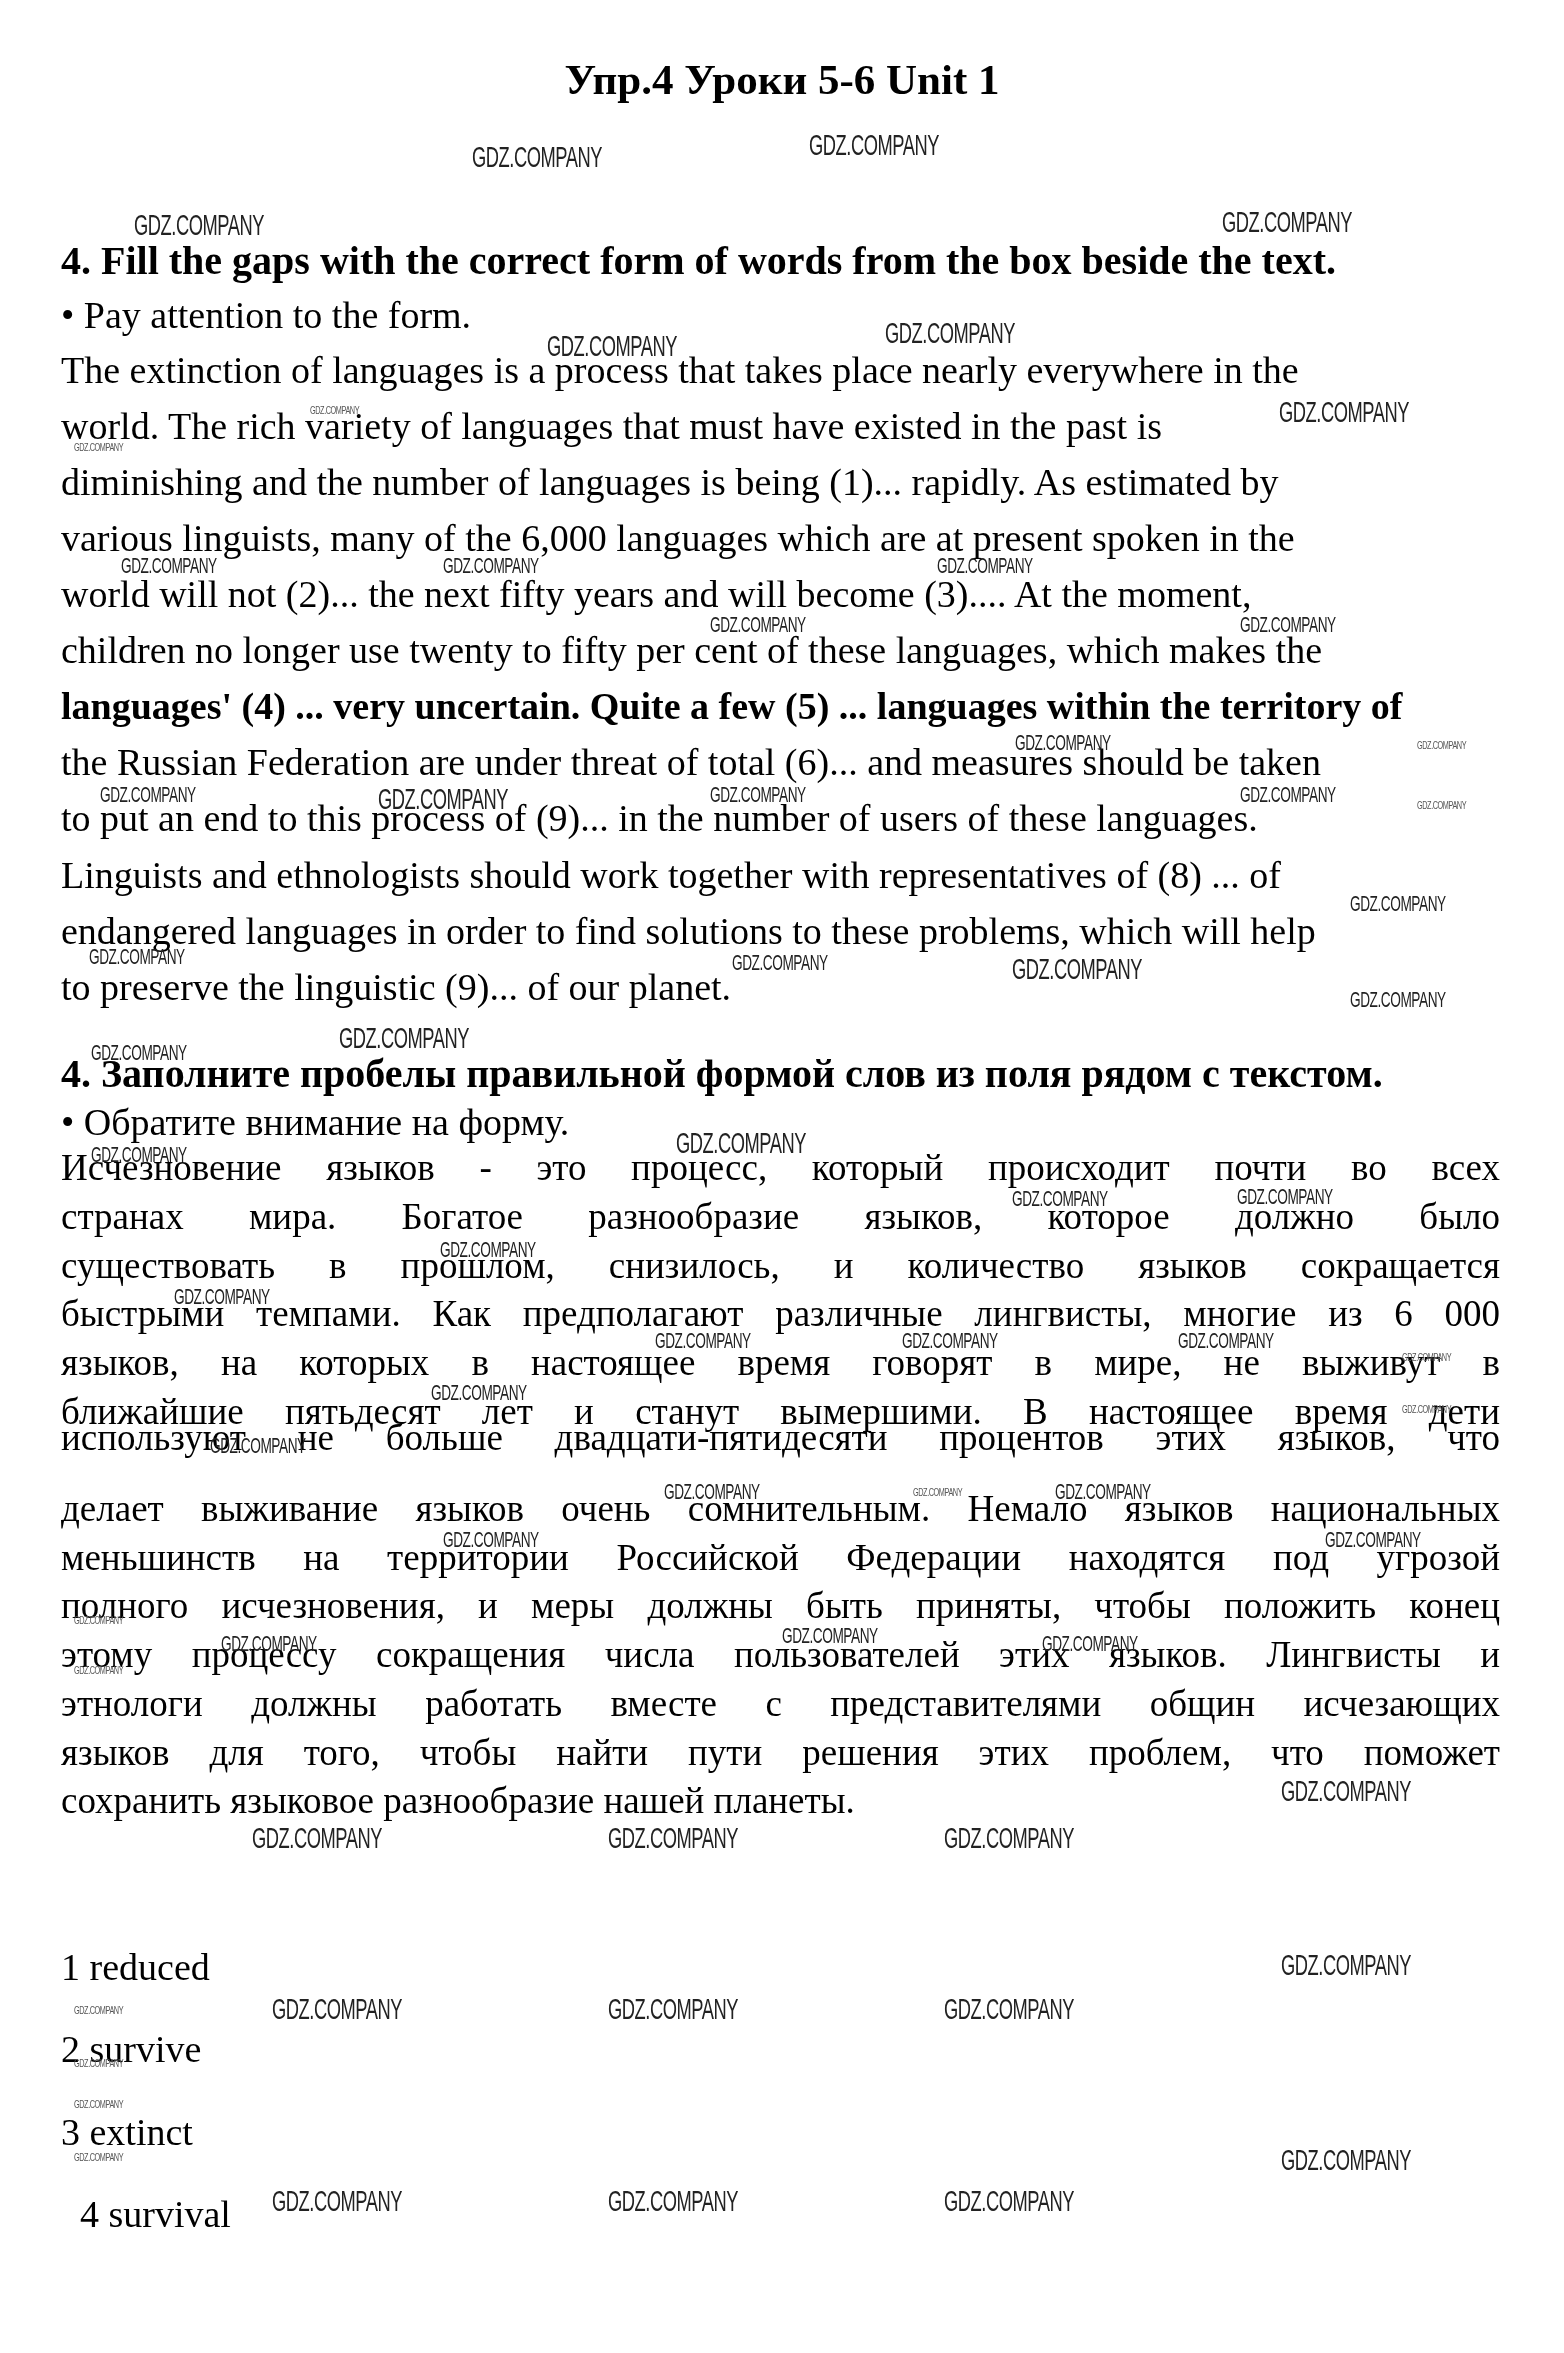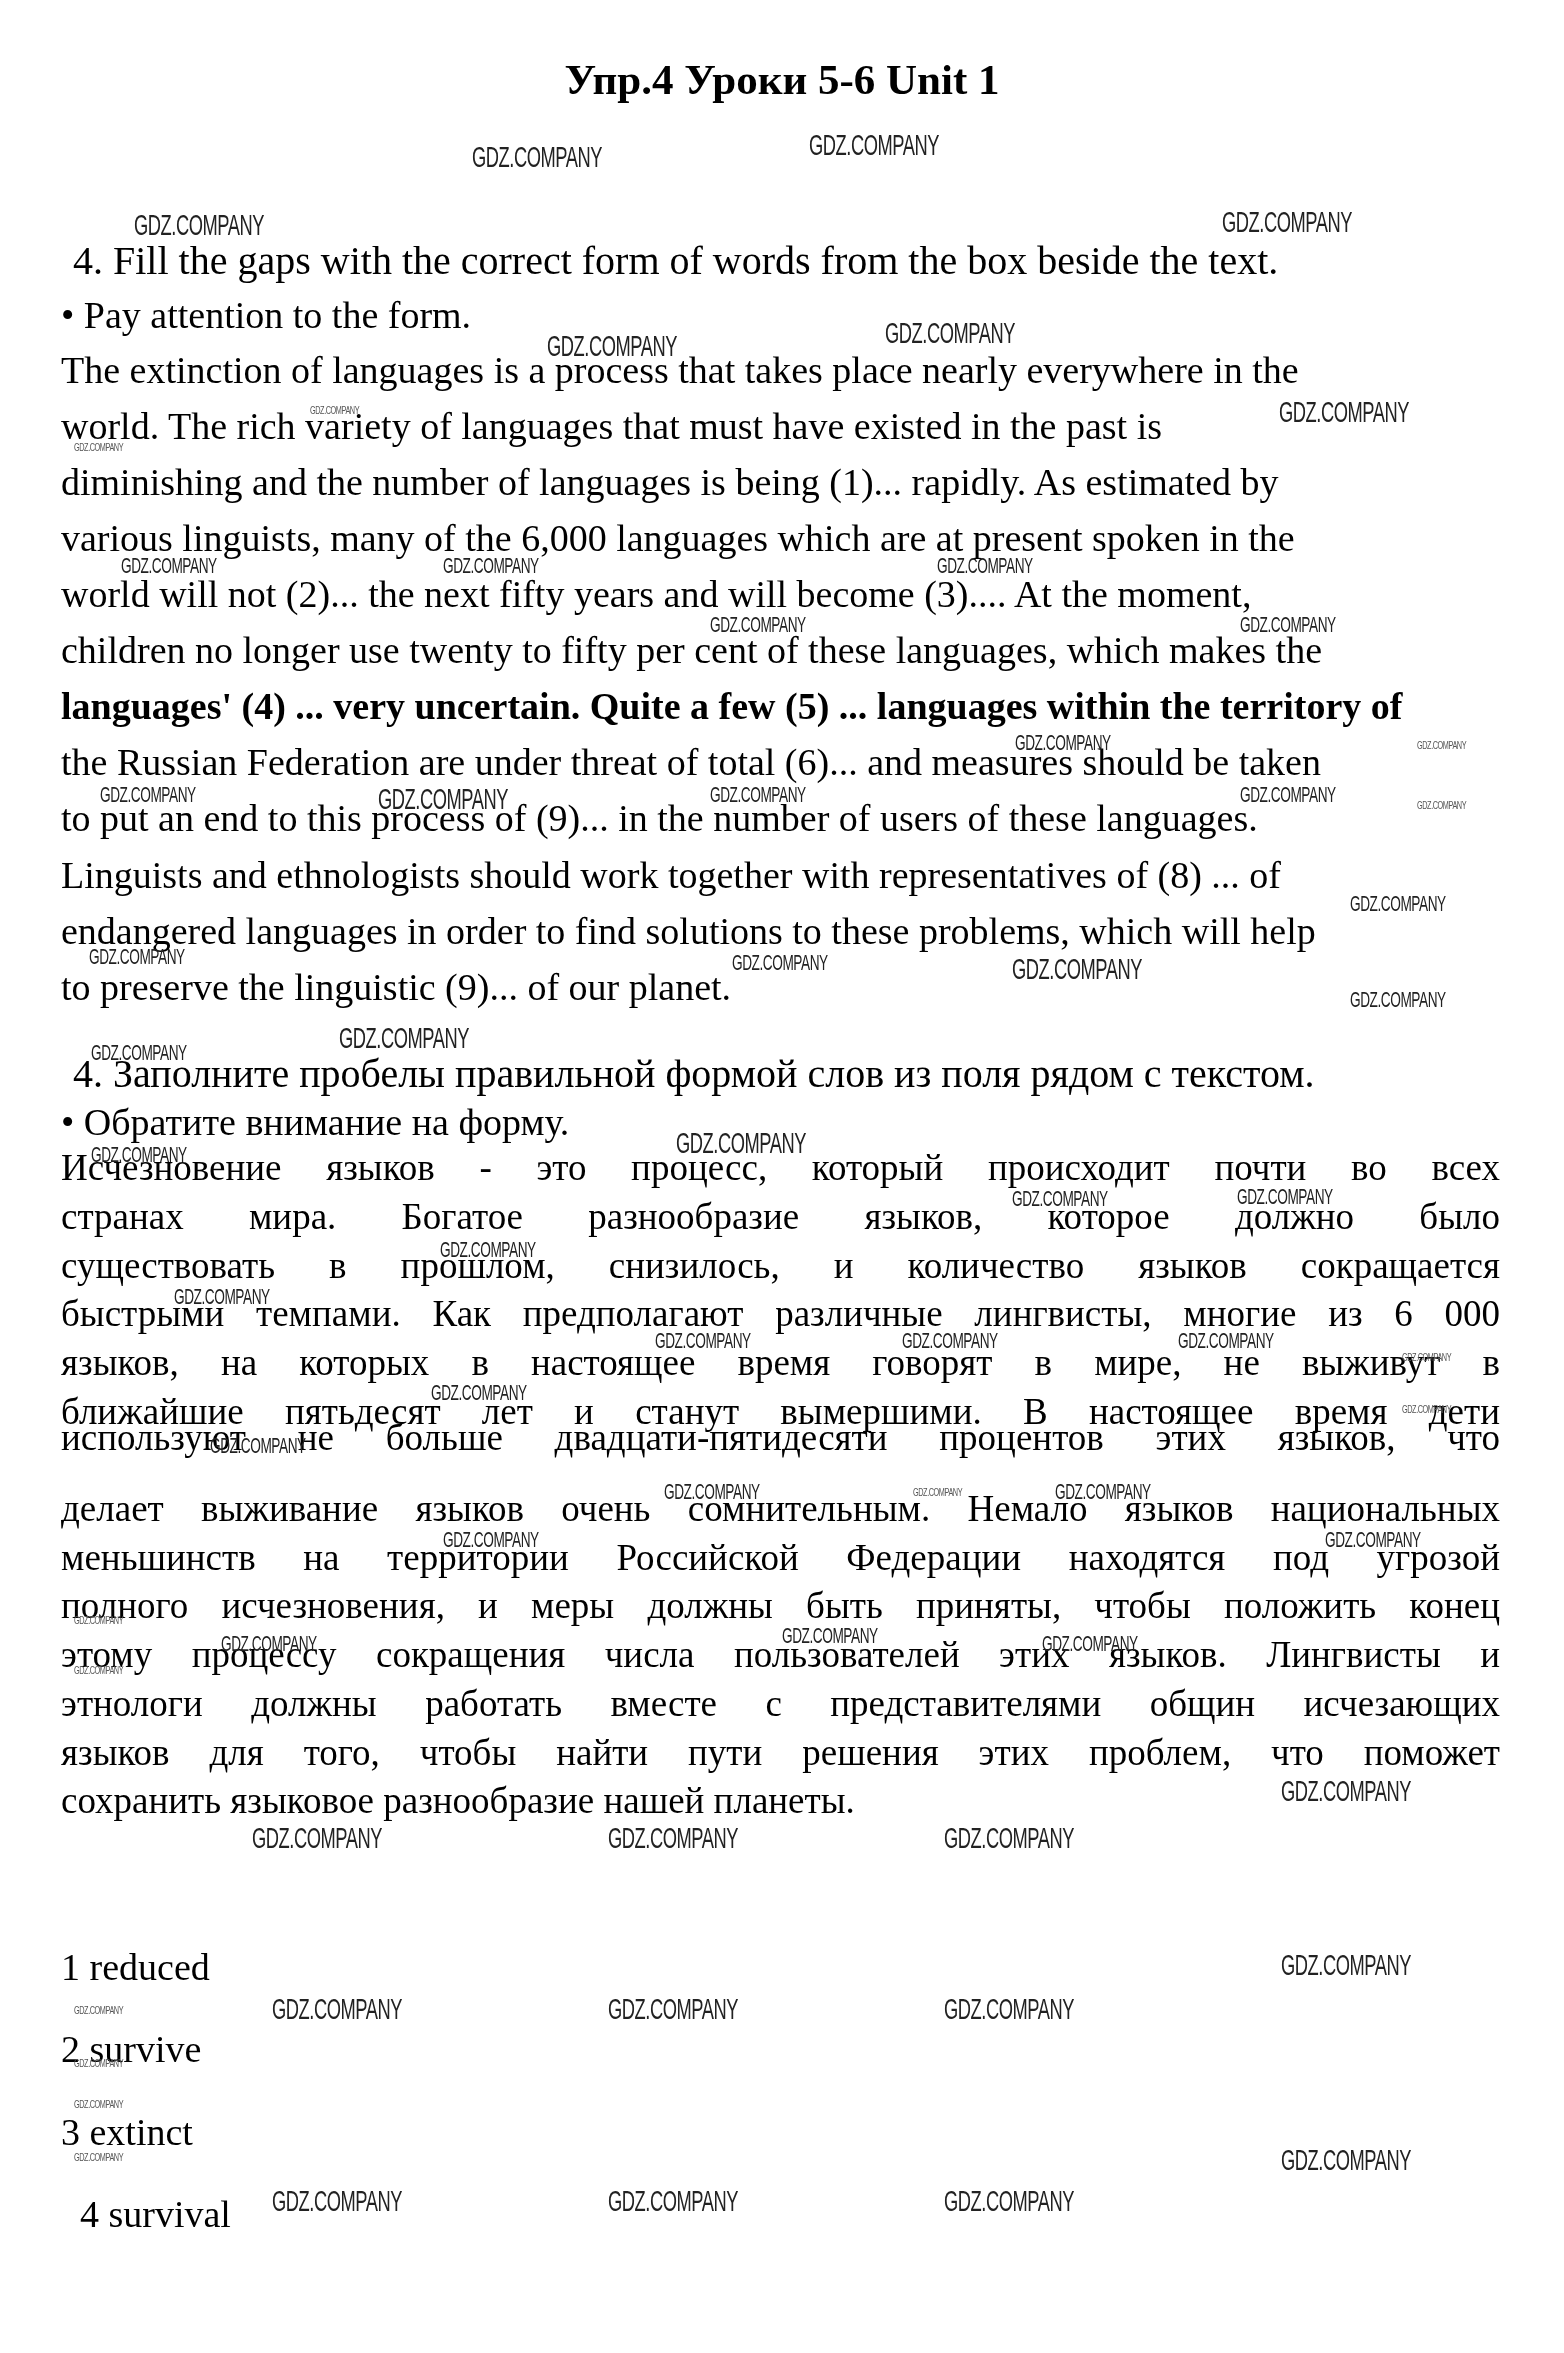--- a/index.html
+++ b/index.html
@@ -1,19 +1,19 @@
 <!DOCTYPE html>
 <html style="font-size:11.8px"><head>
 <meta charset="utf-8">
 <style>
   html, body { margin:0; padding:0; background:#ffffff; }
   body { width:1564px; height:2354px; position:relative; overflow:hidden; font-family:"Liberation Serif","DejaVu Serif",serif; color:#000; }
   .abs { position:absolute; }
   .title { top:53px; left:0; width:1564px; text-align:center; font-weight:bold; font-size:43px; line-height:53px; }
-  .heading { left:61px; font-weight:normal; font-size:40px; line-height:52px; white-space:nowrap;margin-left:12px; }
+  .heading { left:61px; font-weight:bold; font-size:40px; line-height:52px; white-space:nowrap; }
   .bullet { left:61px; font-size:38px; line-height:52px; white-space:nowrap; }
   .en-line { left:61px; font-size:38px; line-height:52px; white-space:nowrap; }
   .ru-line { left:61px; width:1439px; font-size:37px; line-height:46px; text-align:justify; text-align-last:justify; white-space:nowrap; }
   .ru-line.last { text-align-last:left; }
   .answer { left:61px; font-size:38px; line-height:52px; white-space:nowrap; }
   .wm { font-family:"Liberation Sans","DejaVu Sans",sans-serif; color:#222; letter-spacing:-0.7px; transform-origin:left top; white-space:nowrap; pointer-events:none; }
   .wm.big { font-size:29.5px; transform:scaleX(0.62); }
   .wm.mid { font-size:22px; transform:scaleX(0.62); }
   .wm.small { font-size:11.8px; transform:scaleX(0.62); color:#555; }
 </style>

